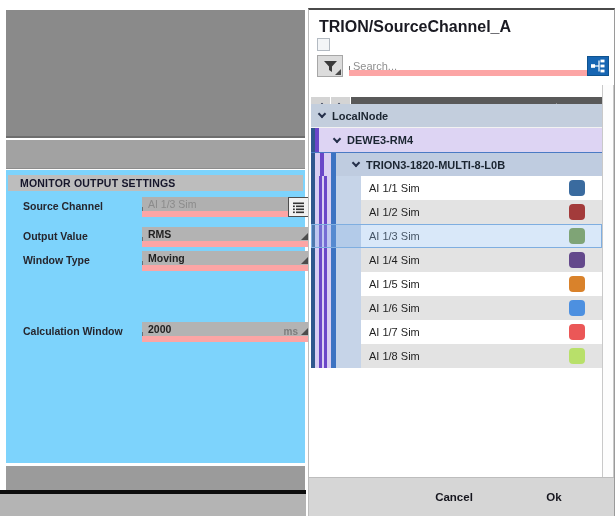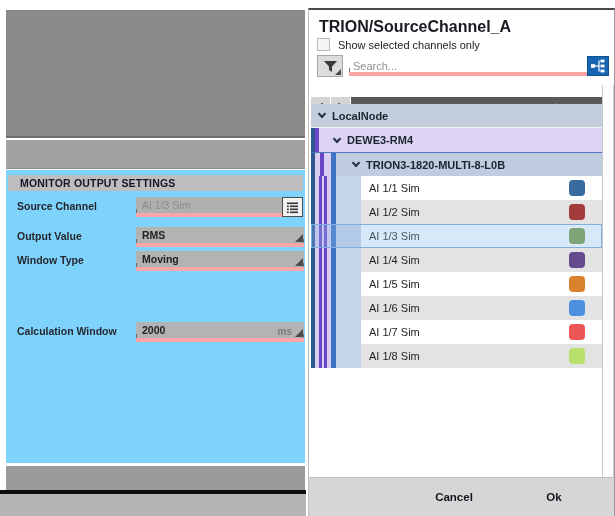--- a/index.html
+++ b/index.html
@@ -6,23 +6,23 @@
   *{box-sizing:border-box;font-family:"Liberation Sans",sans-serif;}
   #app{position:relative;width:615px;height:516px;background:#ffffff;overflow:hidden;}
 
   
   .lp{position:absolute;left:0;top:0;width:306px;height:516px;background:#ffffff;}
   .lp-dark{position:absolute;left:6px;top:10px;right:1px;height:128px;background:#8a8a8a;border-bottom:2px solid #6e6e6e;}
   .lp-band{position:absolute;left:6px;top:140px;right:1px;height:29px;background:#a2a2a2;border-bottom:1px solid #8d8d8d;}
   .lp-panel{position:absolute;left:6px;top:170px;right:1px;height:293px;background:#7dd3fc;}
   .lp-header{position:absolute;left:2px;top:5px;right:2px;height:16px;background:#bdbdbd;display:flex;align-items:center;padding-left:12px;
              font-size:10.5px;font-weight:bold;color:#15152a;letter-spacing:.2px;}
-  .frow{position:absolute;left:4px;height:20px;width:100%;padding-left:44px;}
+  .frow{position:absolute;left:10px;height:20px;width:100%;padding-left:44px;}
   .flabel{position:absolute;left:7px;top:3px;font-size:10.5px;font-weight:600;color:#26262e;}
-  .ufield{position:relative;border-bottom:4px solid #fca5a5;}
+  .ufield{position:relative;border-bottom:6px solid #fca5a5;}
   .ufield::before,.ufield::after{content:"";position:absolute;bottom:0;width:1px;height:4px;background:#6f6f6f;}
   .ufield::before{left:0;} .ufield::after{right:0;}
   .fval{position:absolute;left:126px;top:0;height:20px;background:#b3b3b3;display:flex;align-items:center;
         padding-left:6px;font-size:10.5px;color:#222;}
   .fval.dim{color:#8b8b8b;background:#b0b0b0;}
   .fval.bold{font-weight:bold;}
   .unit{position:absolute;right:12px;top:4px;font-size:10px;color:#7d7d7d;}
   .ddtri{position:absolute;right:1px;bottom:1px;width:0;height:0;border-left:8px solid transparent;border-bottom:8px solid #4c4c4c;}
   .pickbtn{position:absolute;left:272px;top:0;width:21px;height:20px;background:#f2f2f2;border:1px solid #4e4e4e;
            display:flex;align-items:center;justify-content:center;padding:0;cursor:pointer;}
@@ -145,21 +145,20 @@
     <div class="lp-bb"></div>
     <div class="lp-black"></div>
     <div class="lp-bottom"></div>
   </div>
 
   <div class="dlg">
     <div class="dlg-title">TRION/SourceChannel_A</div>
 
     <label class="cbrow">
       <span class="cb"></span>
-      <span>Show selected channels only</span>
     </label>
 
     <div class="searchrow">
       <button class="filterbtn">
         <svg width="15" height="13" viewBox="0 0 15 13">
           <path d="M1 1h13l-5 5.5V12l-3-2V6.5z" fill="#3a3a3a"></path>
         </svg>
       </button>
       <span class="searchwrap ufield">
         <input placeholder="Search..." style="">

